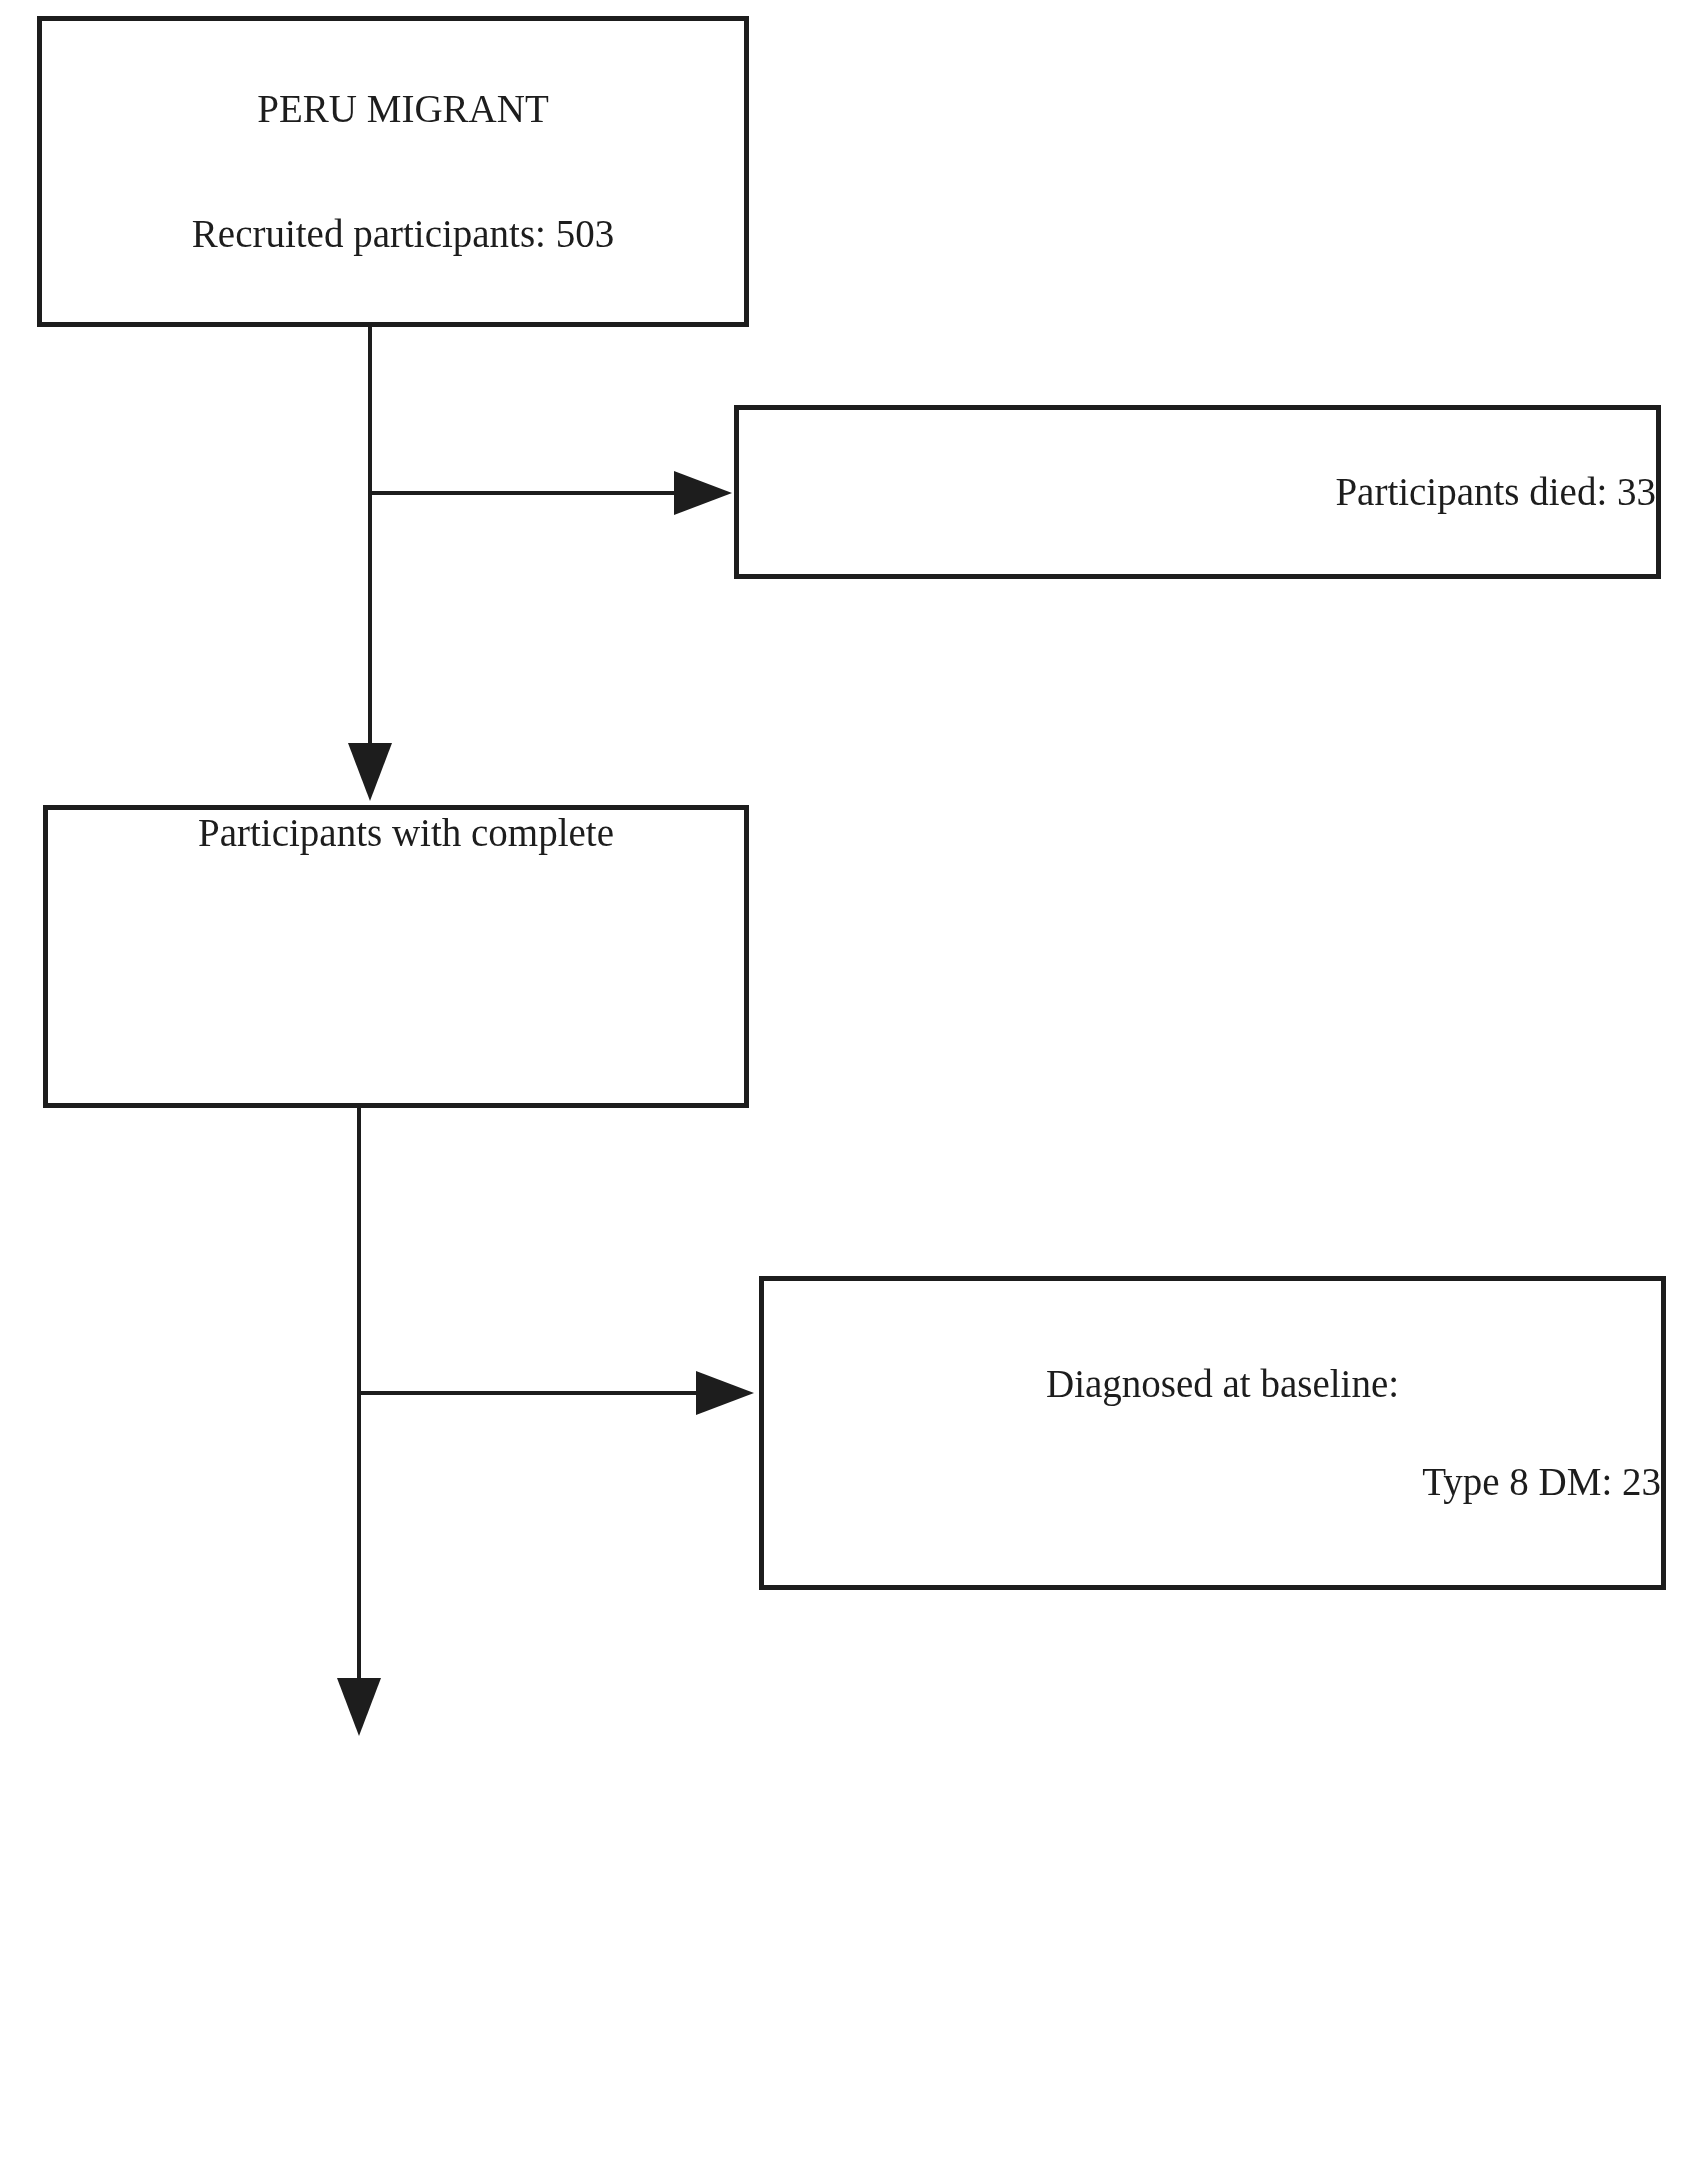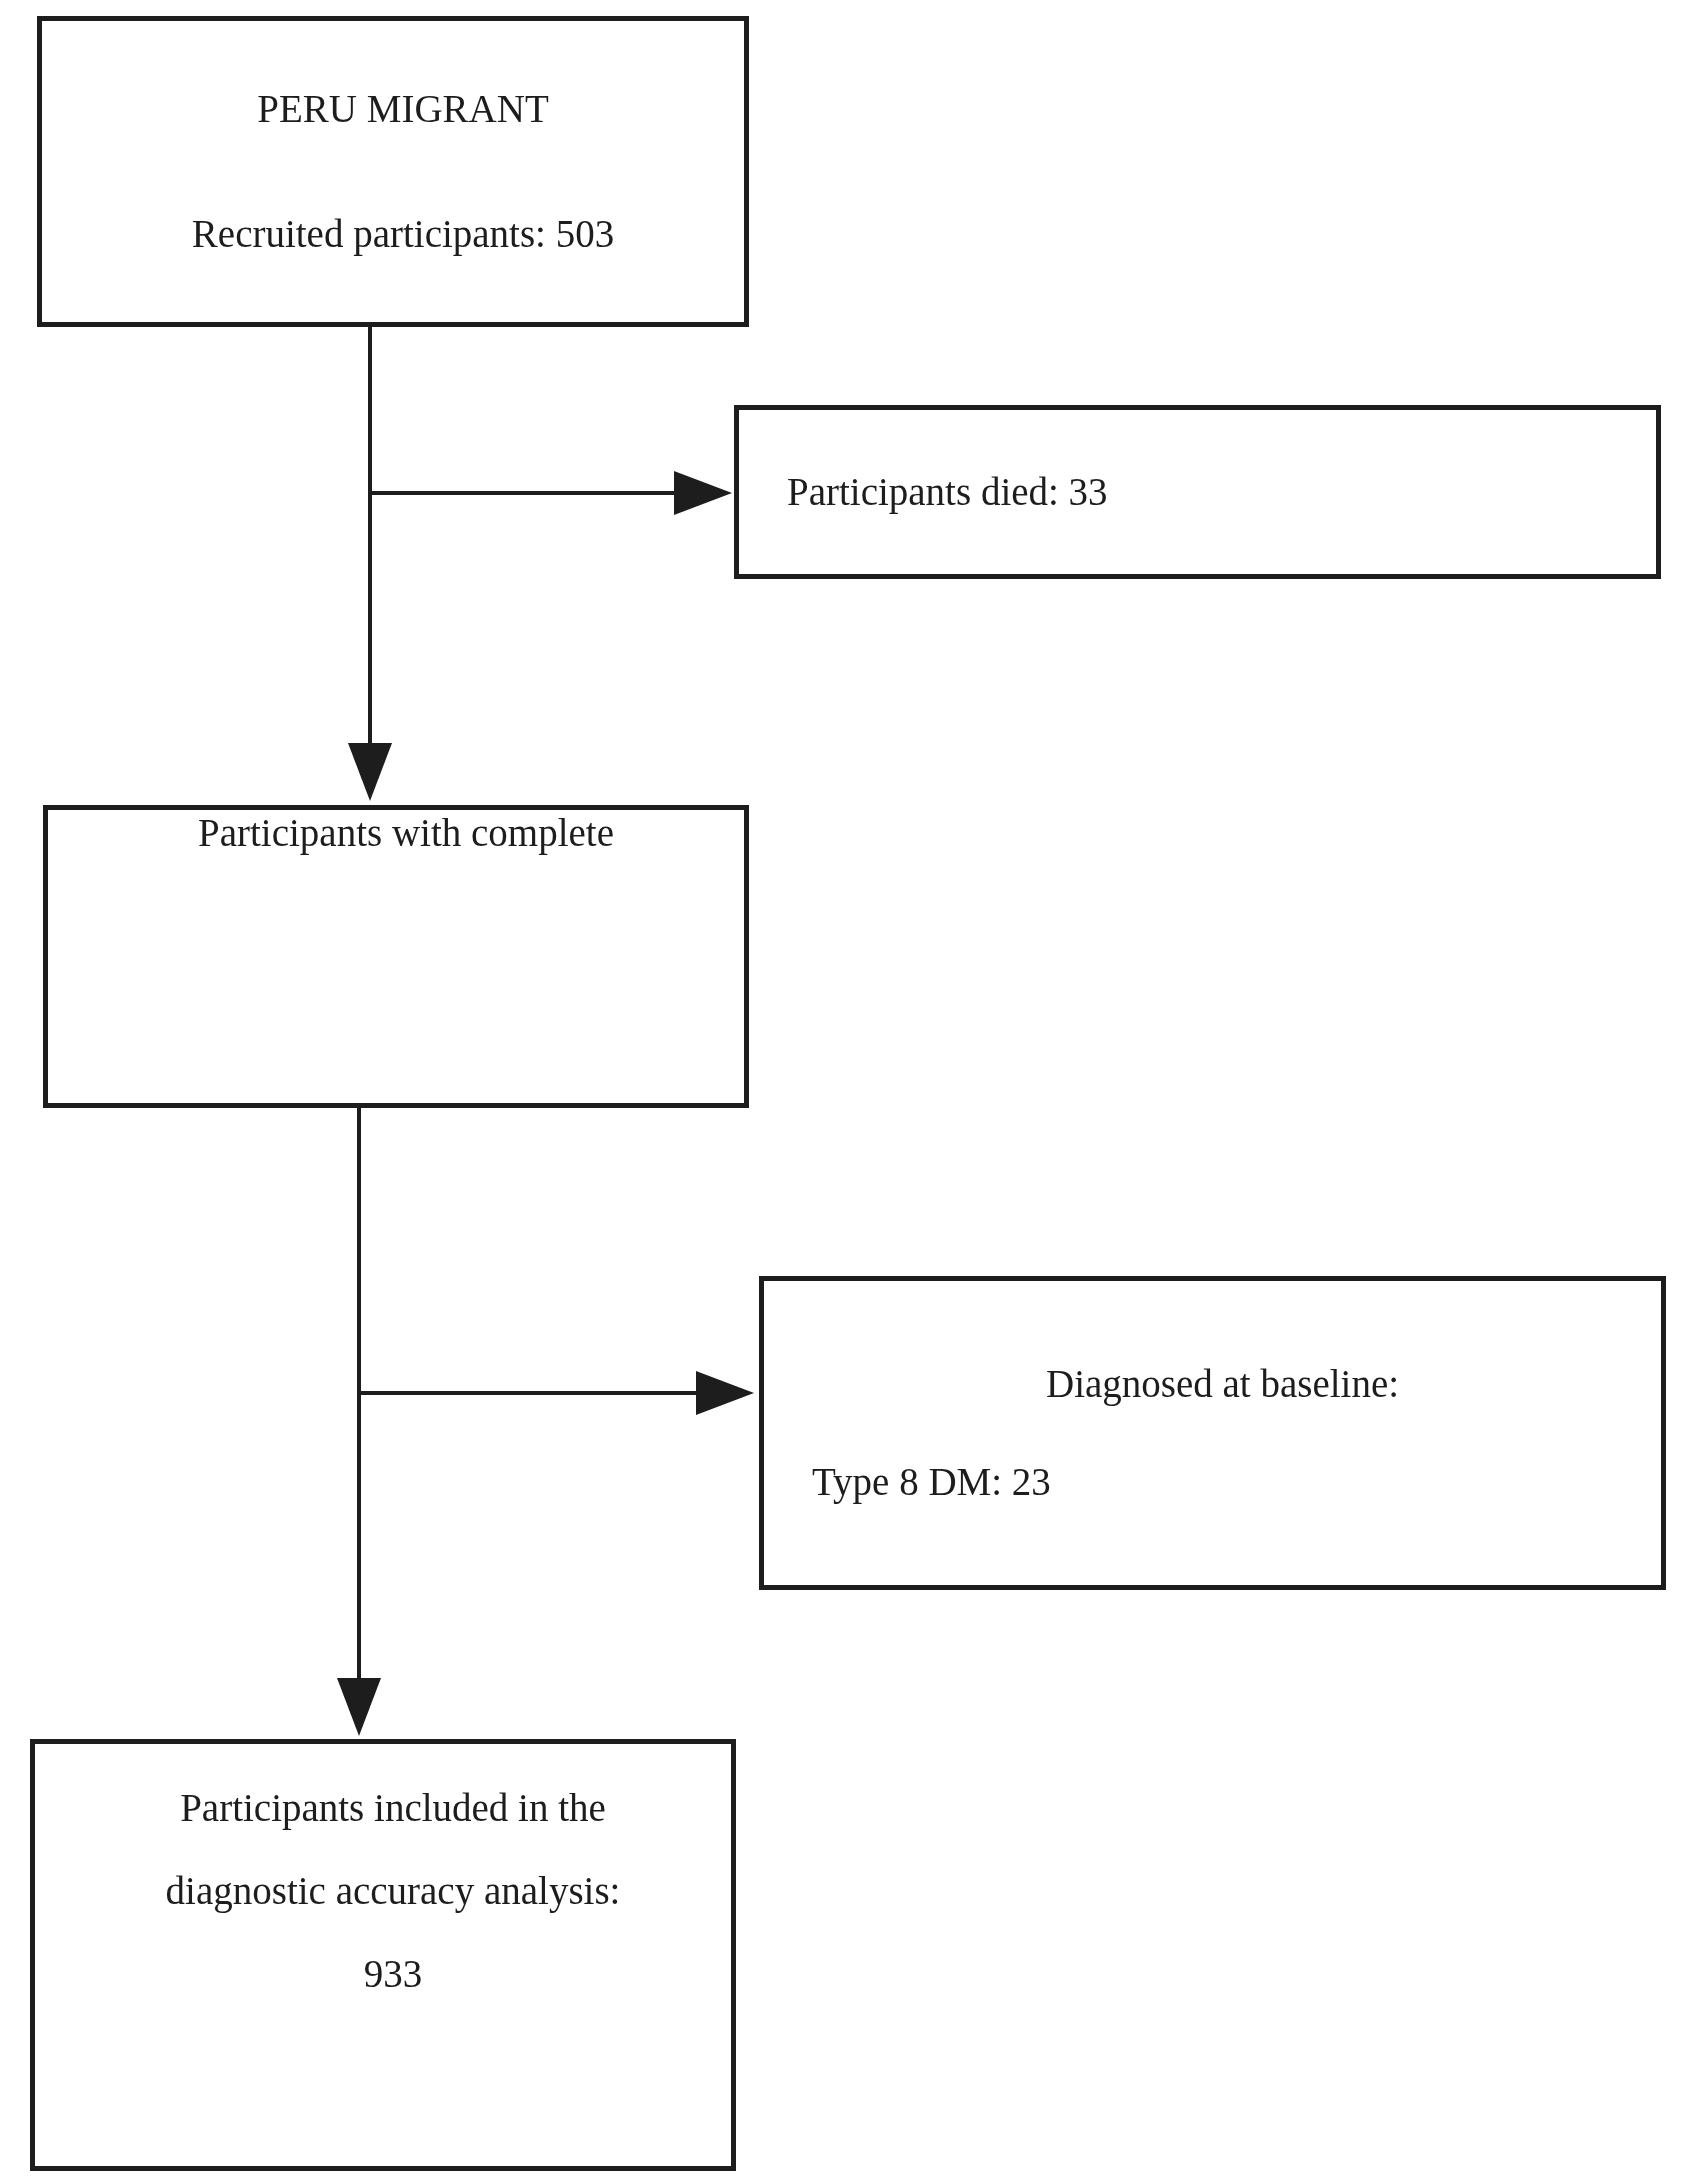--- a/index.html
+++ b/index.html
@@ -26,21 +26,21 @@
     align-items:stretch;
     font-size:39px;
   }
   .line{
     line-height:1.18;
     white-space:nowrap;
     text-align:center;
     padding-left:20px;
   }
   .line--left{
-    text-align:left;
+    text-align:right;
     padding-left:48px;
   }
   
   #box-recruited{left:37px;top:16px;width:712px;height:311px;justify-content:center;gap:78px;}
   #box-died{left:734px;top:405px;width:927px;height:174px;justify-content:center;}
   #box-complete{left:43px;top:805px;width:706px;height:303px;justify-content:flex-start;gap:54px;}
   #box-diagnosed{left:759px;top:1276px;width:907px;height:314px;justify-content:center;gap:51px;}
   #box-final{left:30px;top:1739px;width:706px;height:432px;justify-content:flex-start;padding-top:41px;gap:37px;}
 
   
@@ -95,20 +95,15 @@
   <div class="head-down" id="v2-head"></div>
 
   <div class="hshaft" id="h2"></div>
   <div class="head-right" id="h2-head"></div>
 
   <div class="box" id="box-diagnosed">
     <div class="line">Diagnosed at baseline:</div>
     <div class="line line--left">Type 8 DM: 23</div>
   </div>
 
-  <div class="box" id="box-final">
-    <div class="line">Participants included in the</div>
-    <div class="line">diagnostic accuracy analysis:</div>
-    <div class="line">933</div>
-  </div>
 
 </div>
 
 
 </body></html>

